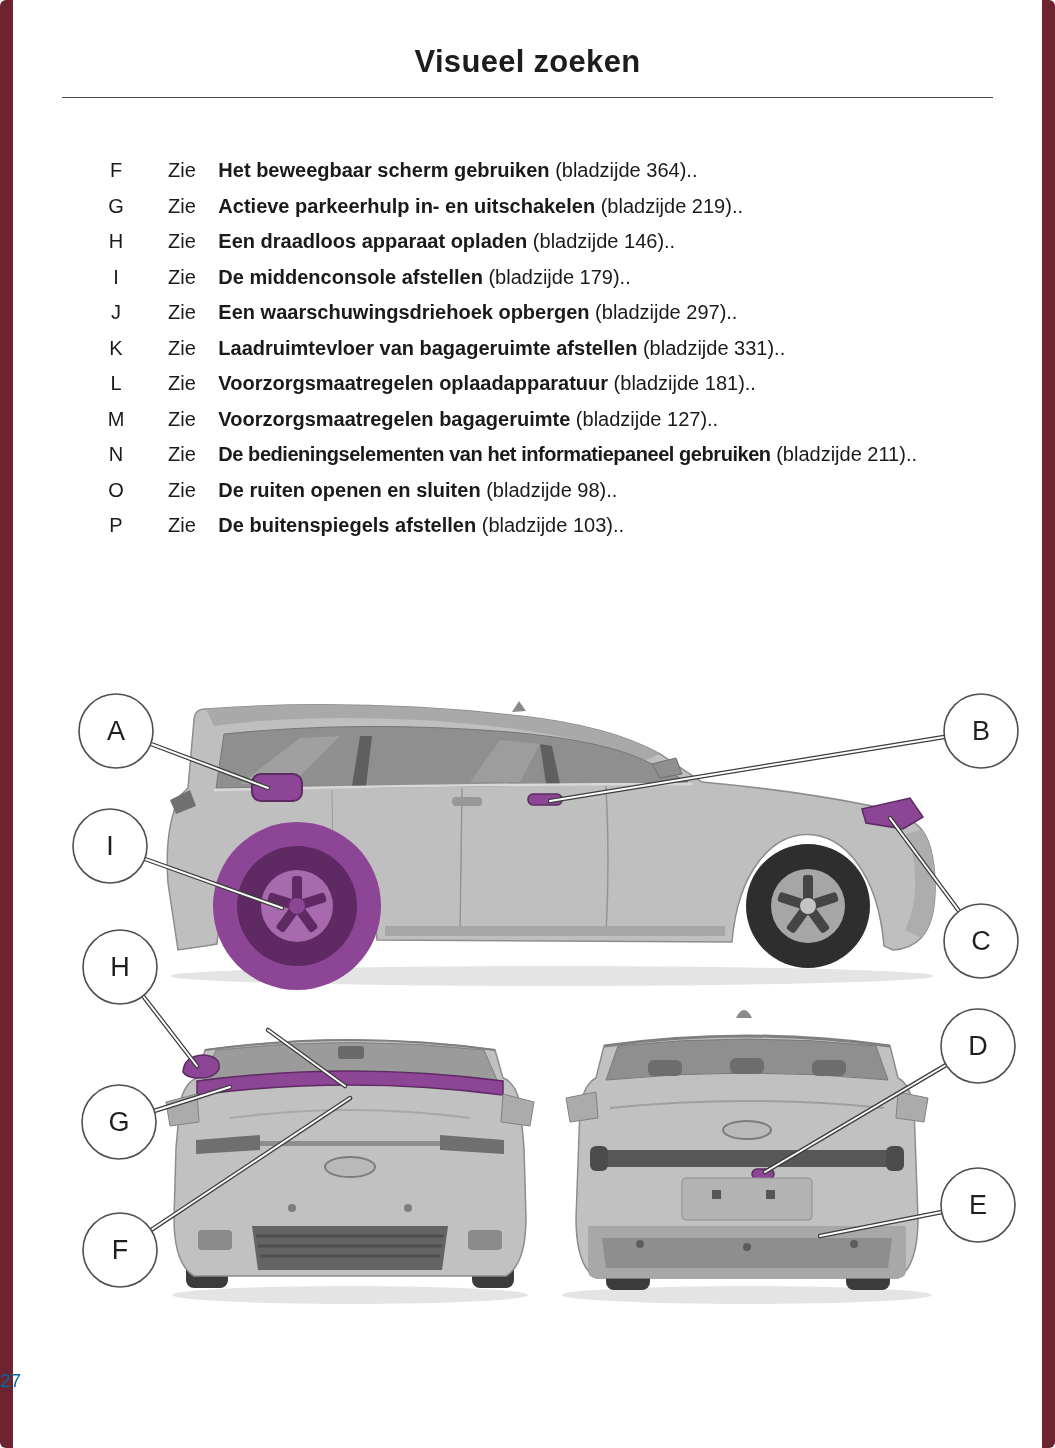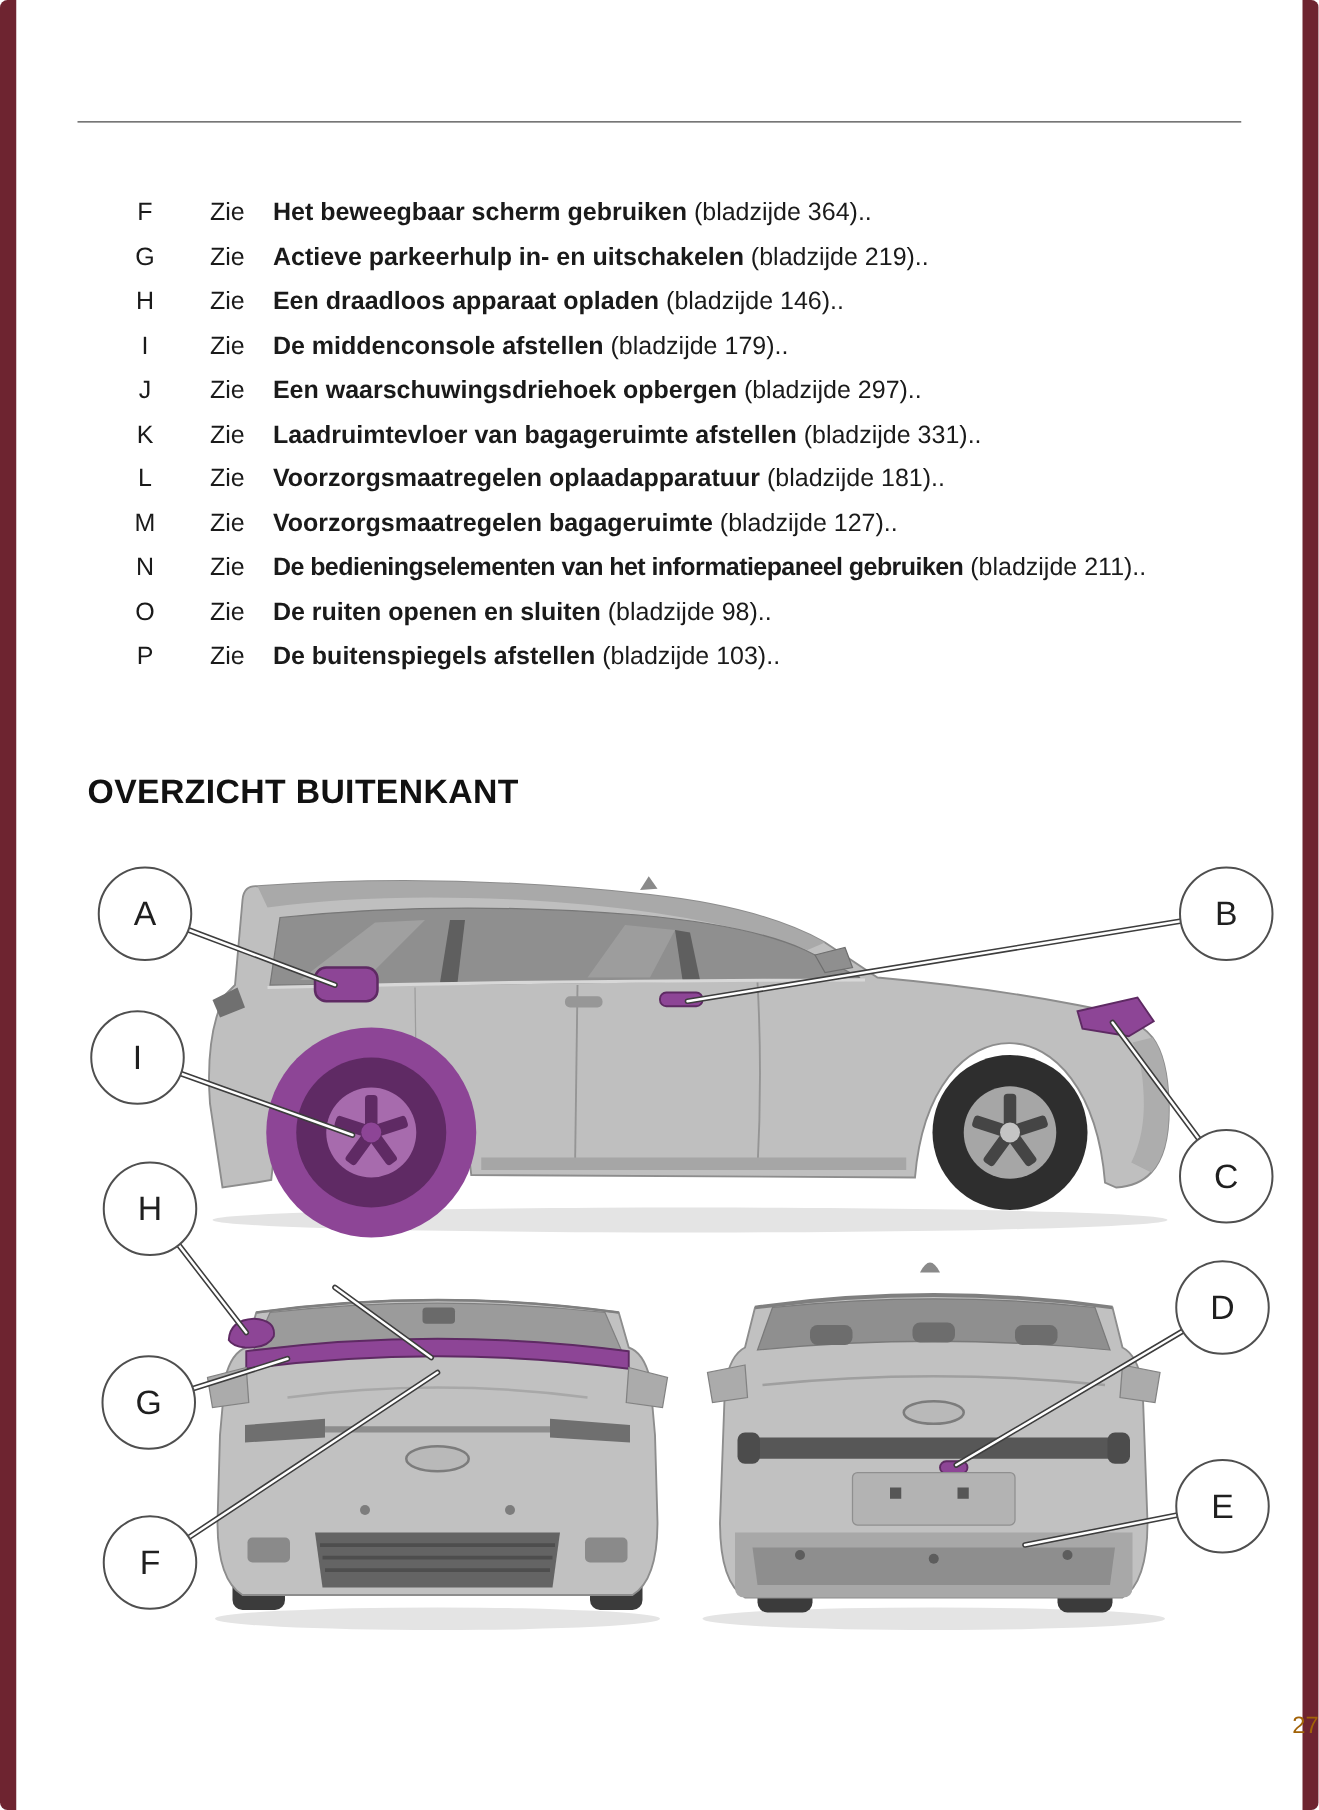--- a/index.html
+++ b/index.html
@@ -13,34 +13,35 @@
   .rule{position:absolute;top:97px;left:62px;right:62px;border-top:1.6px solid #4a4a4a;}
   .ref-list{position:absolute;top:153px;left:100px;right:52px;font-size:20px;line-height:35.5px;}
   .row{display:flex;align-items:flex-start;}
   .key{flex:0 0 32px;text-align:center;}
   .txt{margin:0 0 0 36px;flex:1;}
   .txt b{font-weight:700;margin-left:17px;}
   .row.tight b{letter-spacing:-0.45px;text-align:center;}
   .section-heading{position:absolute;top:618px;left:70px;font-size:27px;font-weight:800;
          color:#111;letter-spacing:0.3px;margin:0;}
   .diagram{position:absolute;top:678px;left:0;width:1055px;height:640px;}
-  .page-number{position:absolute;top:1370px;left:0;width:100%;text-align:right;font-size:19px;color:#a16207;}
+  .page-number{position:absolute;top:1370px;left:0;width:100%;text-align:left;font-size:19px;color:#0369a1;}
   
   .lu{stroke:#3d3d3d;stroke-width:4.5;stroke-linecap:round;}
   .lo{stroke:#ffffff;stroke-width:2;stroke-linecap:round;}
   .co-c{fill:#ffffff;stroke:#4f4f4f;stroke-width:1.6;}
   .co-t{font-family:"Liberation Sans",sans-serif;font-size:27px;fill:#1f1f1f;text-anchor:middle;}
 </style>
 </head>
 <body>
 
 <div class="page">
   <div class="edge left"></div>
   <div class="edge right"></div>
 
+  <h1 class="title">Visueel zoeken</h1>
   <div class="rule"></div>
 
   <div class="ref-list">
     <div class="row">
       <span class="key">F</span>
       <p class="txt"><span>Zie </span><b>Het beweegbaar scherm gebruiken</b><span> (bladzijde 364)..</span></p>
     </div>
     <div class="row">
       <span class="key">G</span>
       <p class="txt"><span>Zie </span><b>Actieve parkeerhulp in- en uitschakelen</b><span> (bladzijde 219)..</span></p>
@@ -76,21 +77,20 @@
     <div class="row">
       <span class="key">O</span>
       <p class="txt"><span>Zie </span><b>De ruiten openen en sluiten</b><span> (bladzijde 98)..</span></p>
     </div>
     <div class="row">
       <span class="key">P</span>
       <p class="txt"><span>Zie </span><b>De buitenspiegels afstellen</b><span> (bladzijde 103)..</span></p>
     </div>
   </div>
 
-  <h2 class="section-heading">OVERZICHT BUITENKANT</h2>
 
   <svg class="diagram" viewBox="0 0 1055 640" xmlns="http://www.w3.org/2000/svg">
 
     <g>
       <ellipse cx="552" cy="298" rx="382" ry="10" fill="#e4e4e4"></ellipse>
       <path d="M178,272 L168,205 Q164,150 180,118 L188,110 L194,42 Q195,30 206,31 Q360,20 520,38 Q610,48 660,76 L702,104 Q790,112 862,126 Q908,134 922,152 Q934,168 935,205 Q936,244 921,260 Q911,271 893,272 L884,268 C872,120 744,120 732,264 L377,262 C365,118 229,118 217,266 L205,268 Z" fill="#bfbfbf" stroke="#8d8d8d" stroke-width="1.5"></path>
       <path d="M206,31 Q360,20 520,38 Q610,48 660,76 L646,82 Q560,50 420,42 Q300,36 214,48 Z" fill="#a9a9a9"></path>
       <path d="M216,110 L224,56 Q360,42 510,54 Q600,62 644,82 L688,104 Q440,110 216,110 Z" fill="#8f8f8f" stroke="#777777" stroke-width="1"></path>
       <path d="M240,106 L300,60 L340,58 L292,106 Z" fill="#a6a6a6" opacity="0.7"></path>
       <path d="M470,104 L500,62 L540,66 L520,104 Z" fill="#a6a6a6" opacity="0.6"></path>

